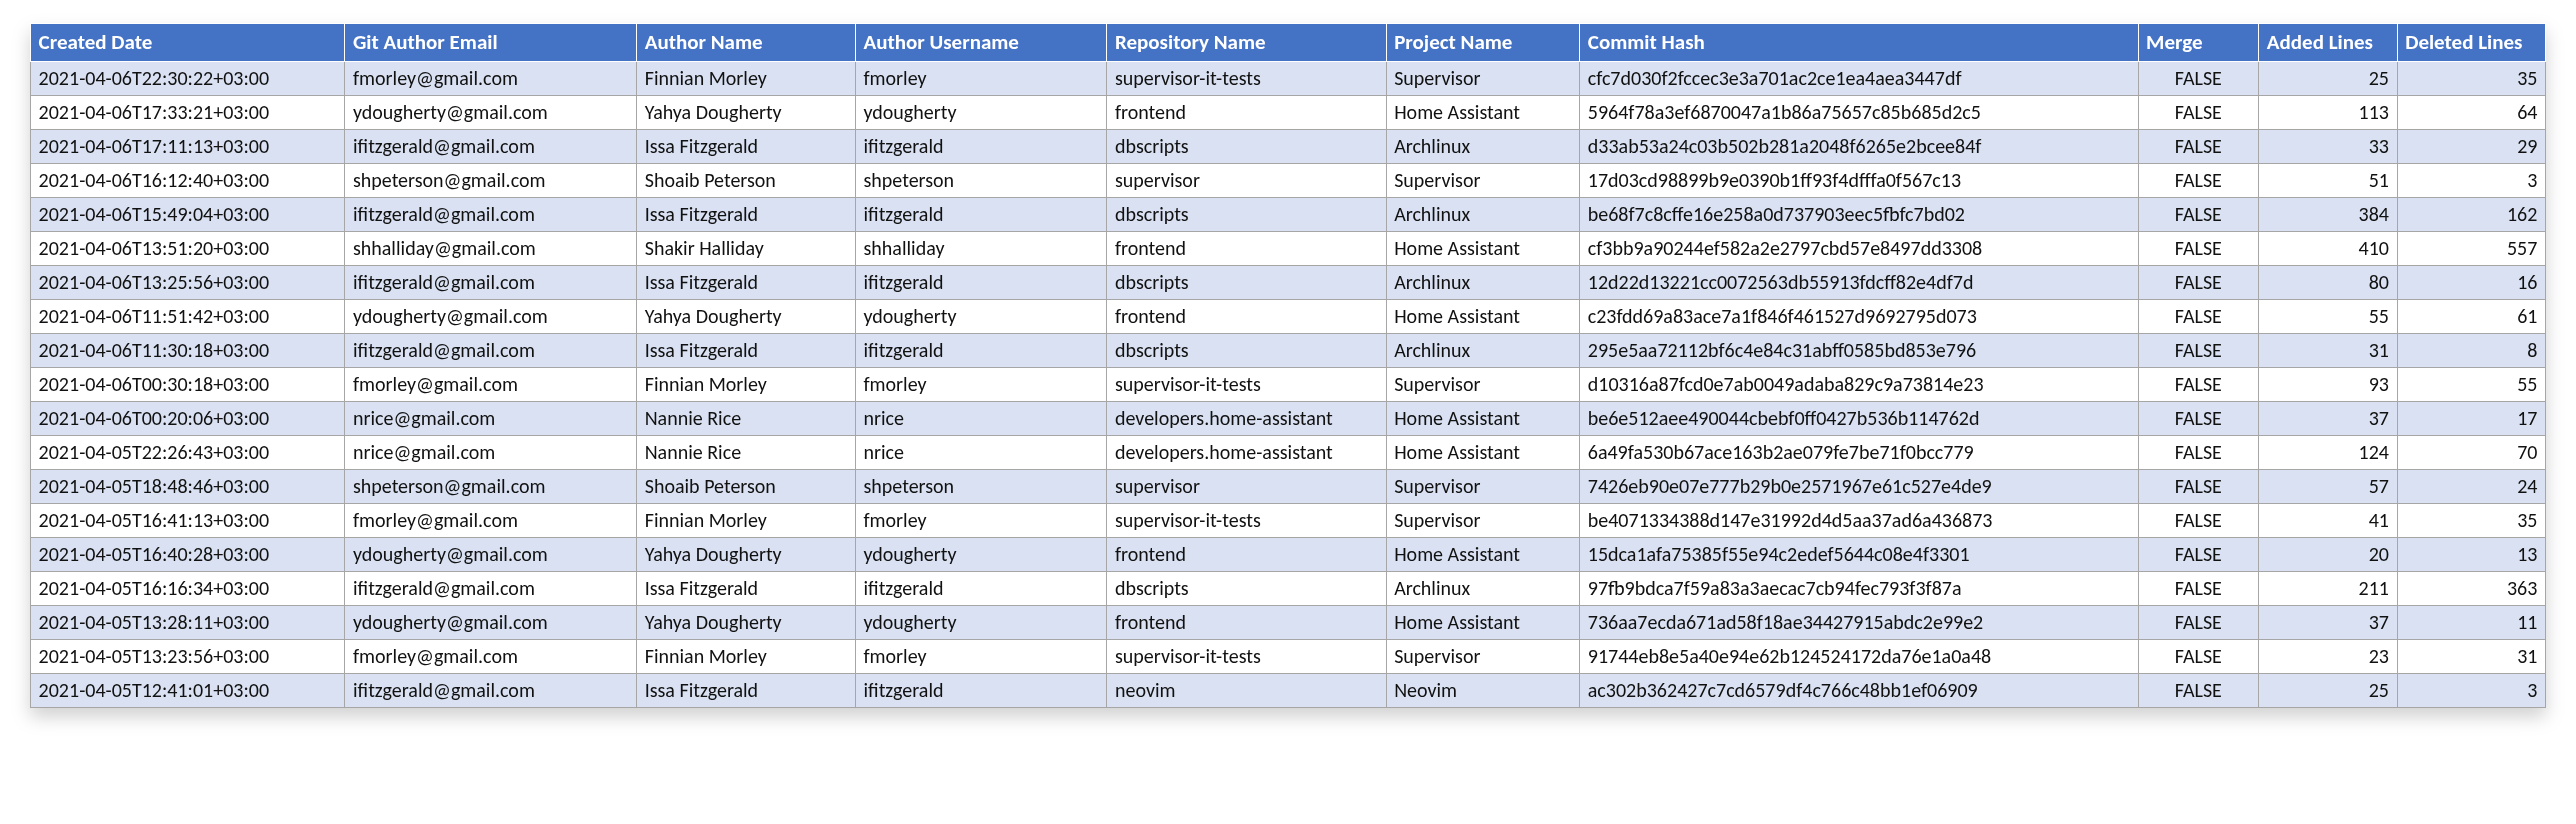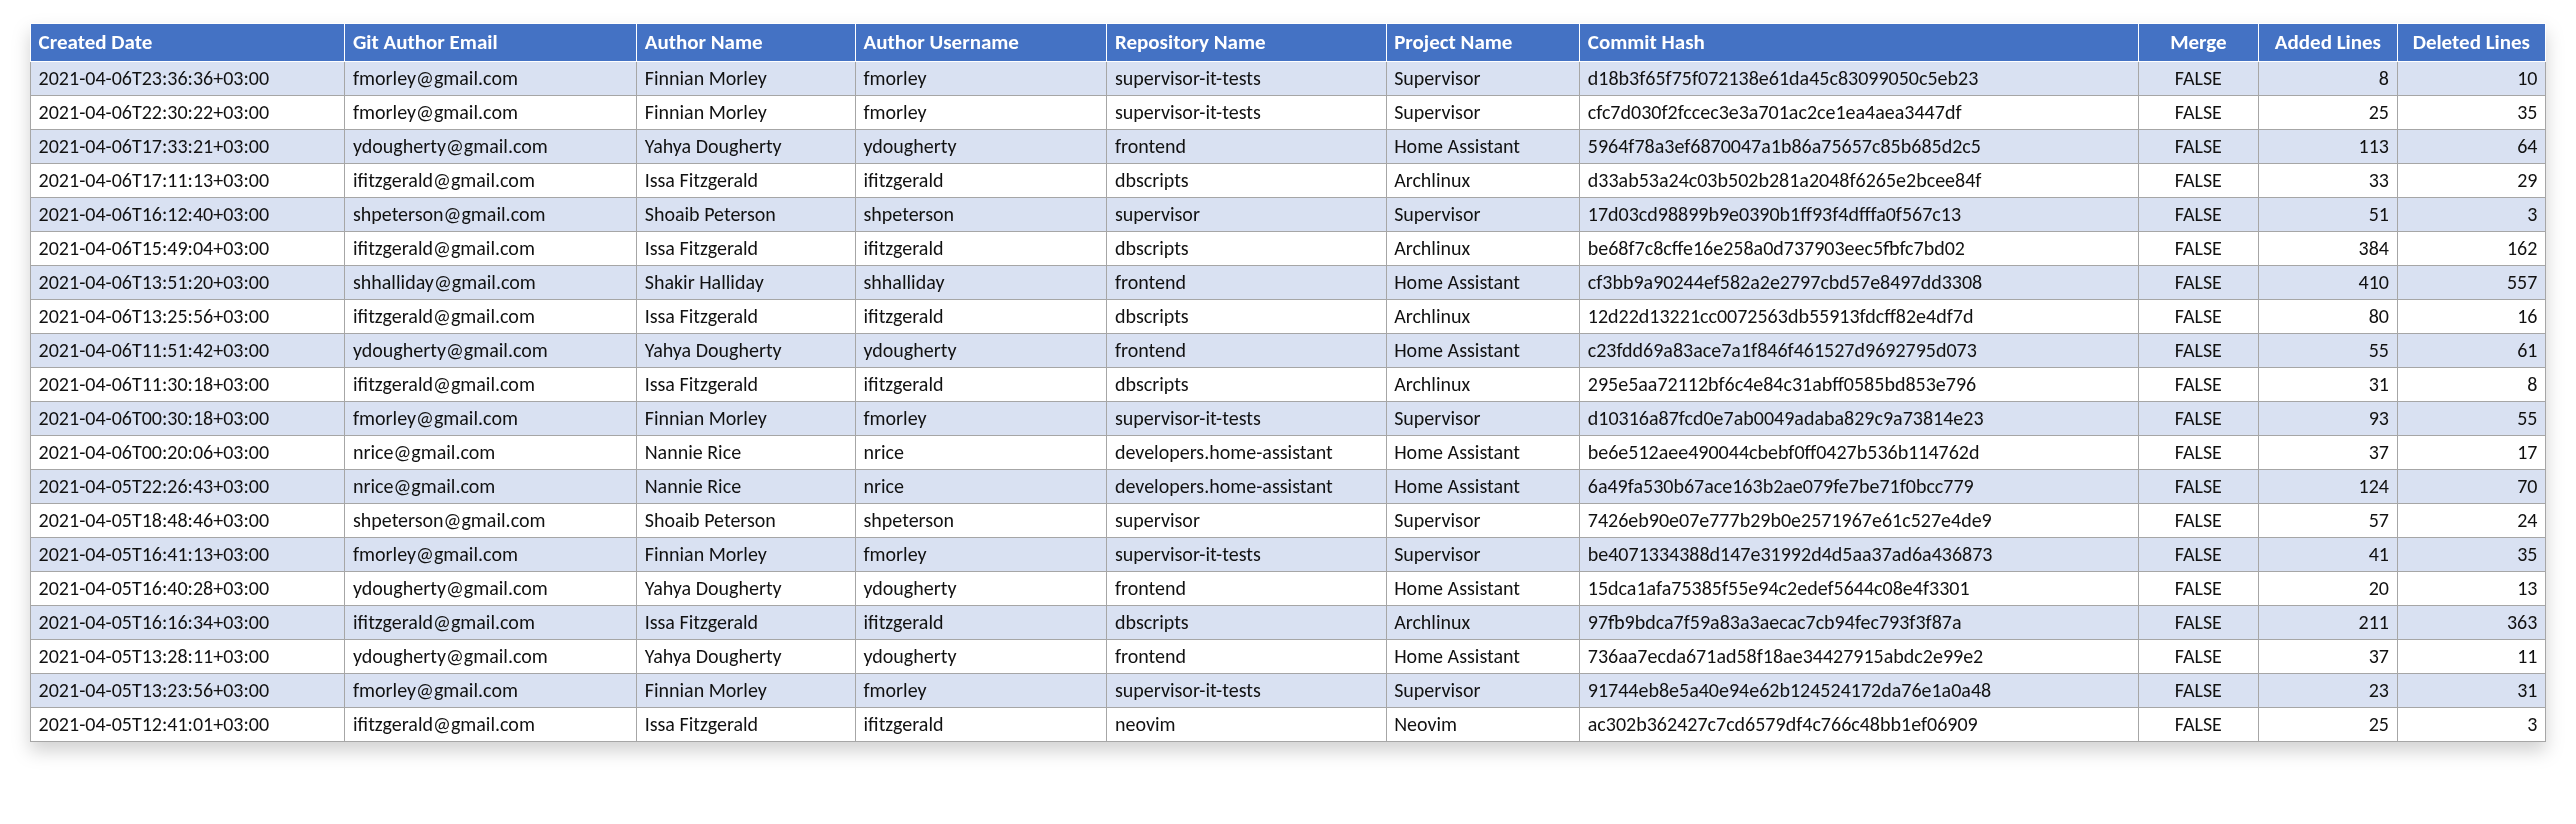--- a/index.html
+++ b/index.html
@@ -28,22 +28,22 @@
     color: #ffffff;
     font-weight: 700;
     font-size: 21px;
     text-align: left;
     padding: 4.6px 7.6px 6px 7.6px;
     border: 0.8px solid #ffffff;
     border-bottom: 1.5px solid #ffffff;
     white-space: nowrap;
     overflow: hidden;
   }
-  table.data th.num { text-align: center; }
-  table.data th.center { text-align: center; }
+  table.data th.num { text-align: left; }
+  table.data th.center { text-align: left; }
   table.data td {
     font-size: 20px;
     color: #111111;
     padding: 3px 7.6px;
     border: 0.8px solid #A6A6A6;
     white-space: nowrap;
     overflow: hidden;
     text-overflow: clip;
     vertical-align: middle;
     height: 27px;
@@ -96,32 +96,20 @@
             <th>Repository Name</th>
             <th>Project Name</th>
             <th>Commit Hash</th>
             <th class="center">Merge</th>
             <th class="num">Added Lines</th>
             <th class="num">Deleted Lines</th>
           </tr>
       </thead>
       <tbody>
           <tr>
-            <td>2021-04-06T23:36:36+03:00</td>
-            <td>fmorley@gmail.com</td>
-            <td>Finnian Morley</td>
-            <td>fmorley</td>
-            <td>supervisor-it-tests</td>
-            <td>Supervisor</td>
-            <td>d18b3f65f75f072138e61da45c83099050c5eb23</td>
-            <td class="center">FALSE</td>
-            <td class="num">8</td>
-            <td class="num">10</td>
-          </tr>
-          <tr>
             <td>2021-04-06T22:30:22+03:00</td>
             <td>fmorley@gmail.com</td>
             <td>Finnian Morley</td>
             <td>fmorley</td>
             <td>supervisor-it-tests</td>
             <td>Supervisor</td>
             <td>cfc7d030f2fccec3e3a701ac2ce1ea4aea3447df</td>
             <td class="center">FALSE</td>
             <td class="num">25</td>
             <td class="num">35</td>

